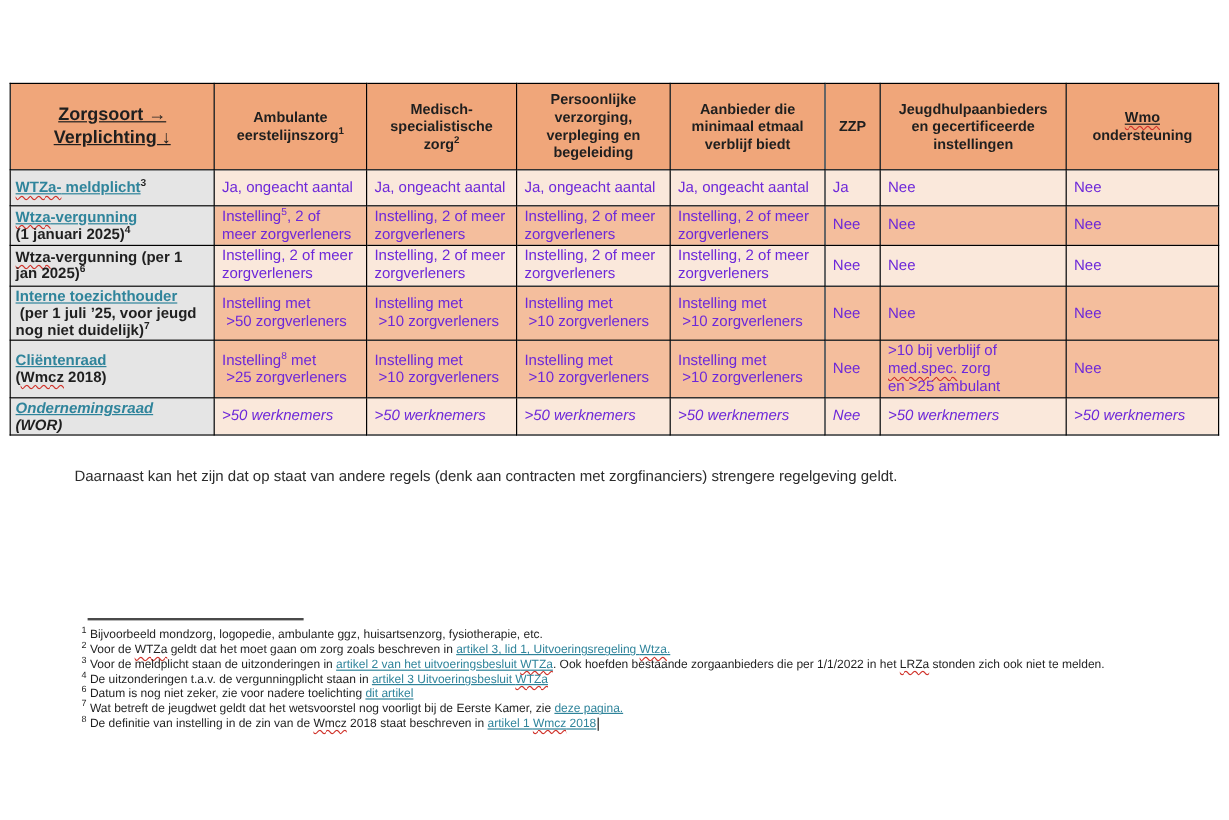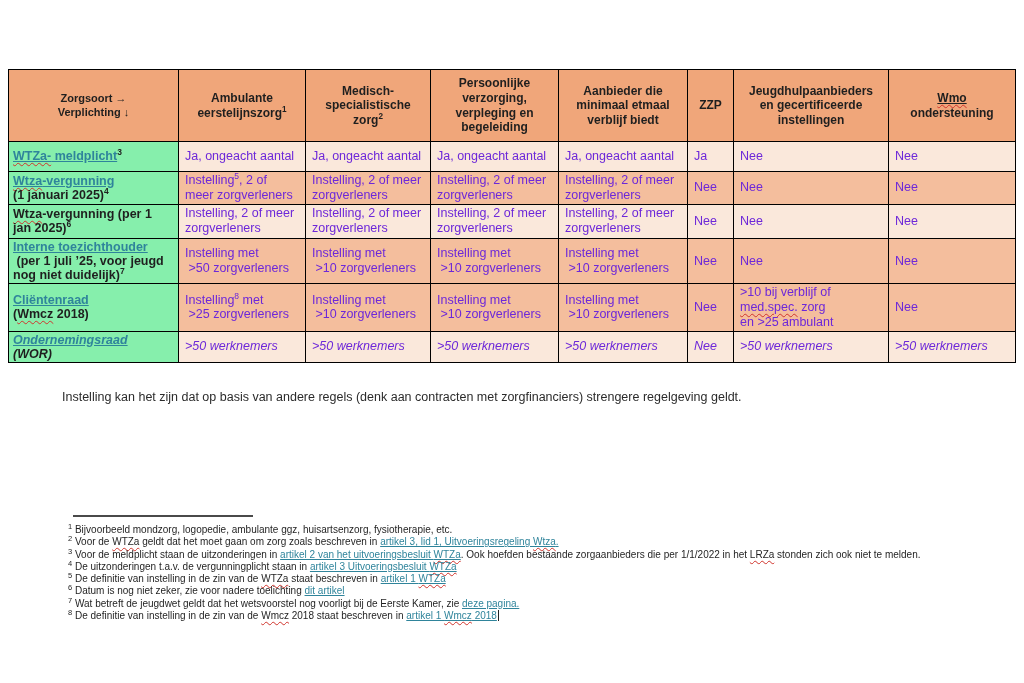--- a/index.html
+++ b/index.html
@@ -17,23 +17,23 @@
   table.zorg th,table.zorg td{
     border:1px solid #000;
     white-space:pre-wrap;
     overflow:hidden;
   }
   thead th{
     background:#F0A67A;
     font-weight:bold;font-size:12px;line-height:1.22;
     text-align:center;vertical-align:middle;padding:2px 3px;color:#1f1f1f;
   }
-  thead th.corner{font-size:11px;line-height:1.25;}
+  thead th.corner{font-size:15px;line-height:1.25;text-decoration:underline;}
   tbody th.label{
-    background:#86efac;
+    background:#e5e5e5;
     text-align:left;vertical-align:middle;
     font-weight:bold;font-size:12.5px;line-height:1.14;
     padding:1px 3px 1px 4px;color:#1f1f1f;
   }
   tbody td{
     font-size:12.5px;line-height:1.18;vertical-align:middle;
     padding:1px 4px 1px 6px;color:#6d28d9;
   }
   td.light{background:#FAE8DB;}
   td.medium{background:#F4BE9D;}
@@ -191,28 +191,27 @@
           <td class="light"><span class="">&gt;50 werknemers</span></td>
           <td class="light"><span class="">&gt;50 werknemers</span></td>
           <td class="light"><span class="">&gt;50 werknemers</span></td>
           <td class="light"><span class="">Nee</span></td>
           <td class="light"><span class="">&gt;50 werknemers</span></td>
           <td class="light"><span class="">&gt;50 werknemers</span></td>
         </tr>
       </tbody>
   </table>
 
-  <p class="note">Instelling kan het zijn dat op basis van andere regels (denk aan contracten met zorgfinanciers) strengere regelgeving geldt.</p>
+  <p class="note">Daarnaast kan het zijn dat op staat van andere regels (denk aan contracten met zorgfinanciers) strengere regelgeving geldt.</p>
 
   <div class="fn-sep"></div>
 
   <div class="footnotes" id="footnotes">
       <div class="fn-line"><span class="fn-marker">1</span> <span class="">Bijvoorbeeld mondzorg, logopedie, ambulante ggz, huisartsenzorg, fysiotherapie, etc.</span></div>
       <div class="fn-line"><span class="fn-marker">2</span> <span class="">Voor de </span><span class="squig">WTZa</span><span class=""> geldt dat het moet gaan om zorg zoals beschreven in </span><span class="link">artikel 3, lid 1, Uitvoeringsregeling </span><span class="link"><span class="squig">Wtza</span></span><span class="link">.</span></div>
       <div class="fn-line"><span class="fn-marker">3</span> <span class="">Voor de meldplicht staan de uitzonderingen in </span><span class="link">artikel 2 van het uitvoeringsbesluit </span><span class="link"><span class="squig">WTZa</span></span><span class="">. Ook hoefden bestaande zorgaanbieders die per 1/1/2022 in het </span><span class="squig">LRZa</span><span class=""> stonden zich ook niet te melden.</span></div>
       <div class="fn-line"><span class="fn-marker">4</span> <span class="">De uitzonderingen t.a.v. de vergunningplicht staan in </span><span class="link">artikel 3 Uitvoeringsbesluit </span><span class="link"><span class="squig">WTZa</span></span></div>
-      <div class="fn-line"><span class="fn-marker">5</span> <span class="">De definitie van instelling in de zin van de </span><span class="squig">WTZa</span><span class=""> staat beschreven in </span><span class="link">artikel 1 </span><span class="link"><span class="squig">WTZa</span></span></div>
       <div class="fn-line"><span class="fn-marker">6</span> <span class="">Datum is nog niet zeker, zie voor nadere toelichting </span><span class="link">dit artikel</span></div>
       <div class="fn-line"><span class="fn-marker">7</span> <span class="">Wat betreft de jeugdwet geldt dat het wetsvoorstel nog voorligt bij de Eerste Kamer, zie </span><span class="link">deze pagina.</span></div>
       <div class="fn-line"><span class="fn-marker">8</span> <span class="">De definitie van instelling in de zin van de </span><span class="squig">Wmcz</span><span class=""> 2018 staat beschreven in </span><span class="link">artikel 1 </span><span class="link"><span class="squig">Wmcz</span></span><span class="link"> 2018</span><span class="cursor"></span></div>
     </div>
 
 </div>
 
 </body></html>

